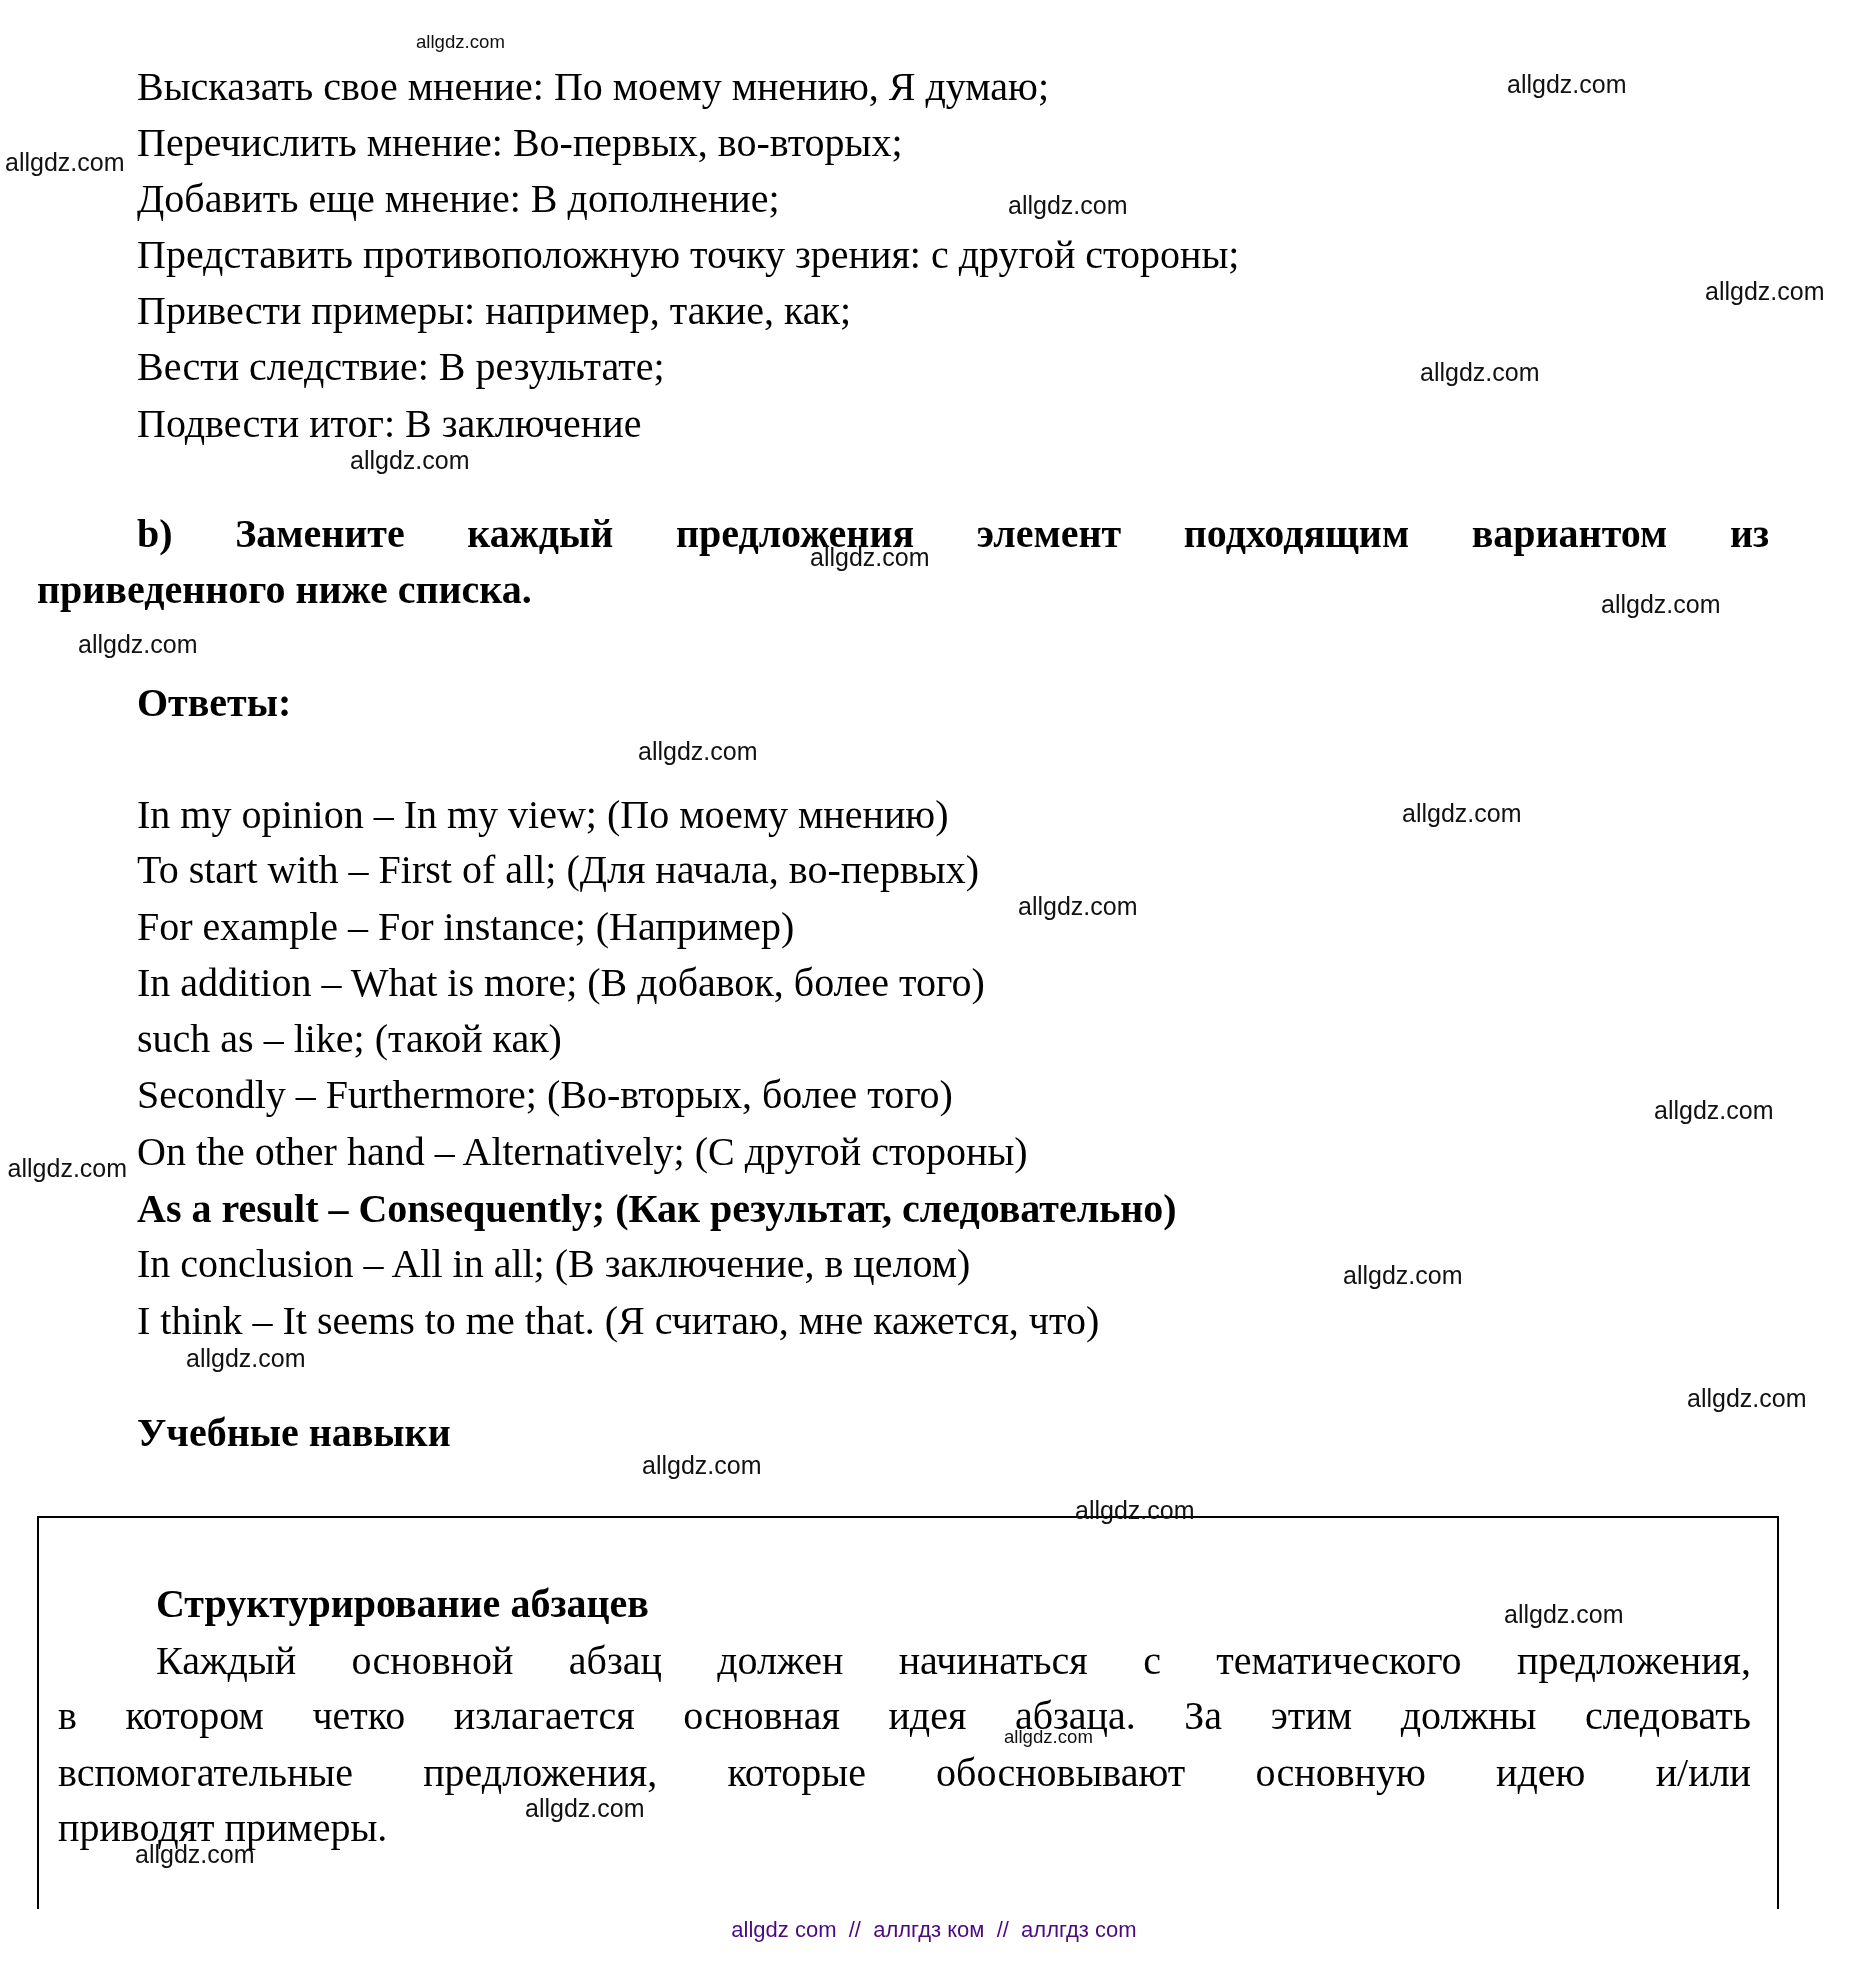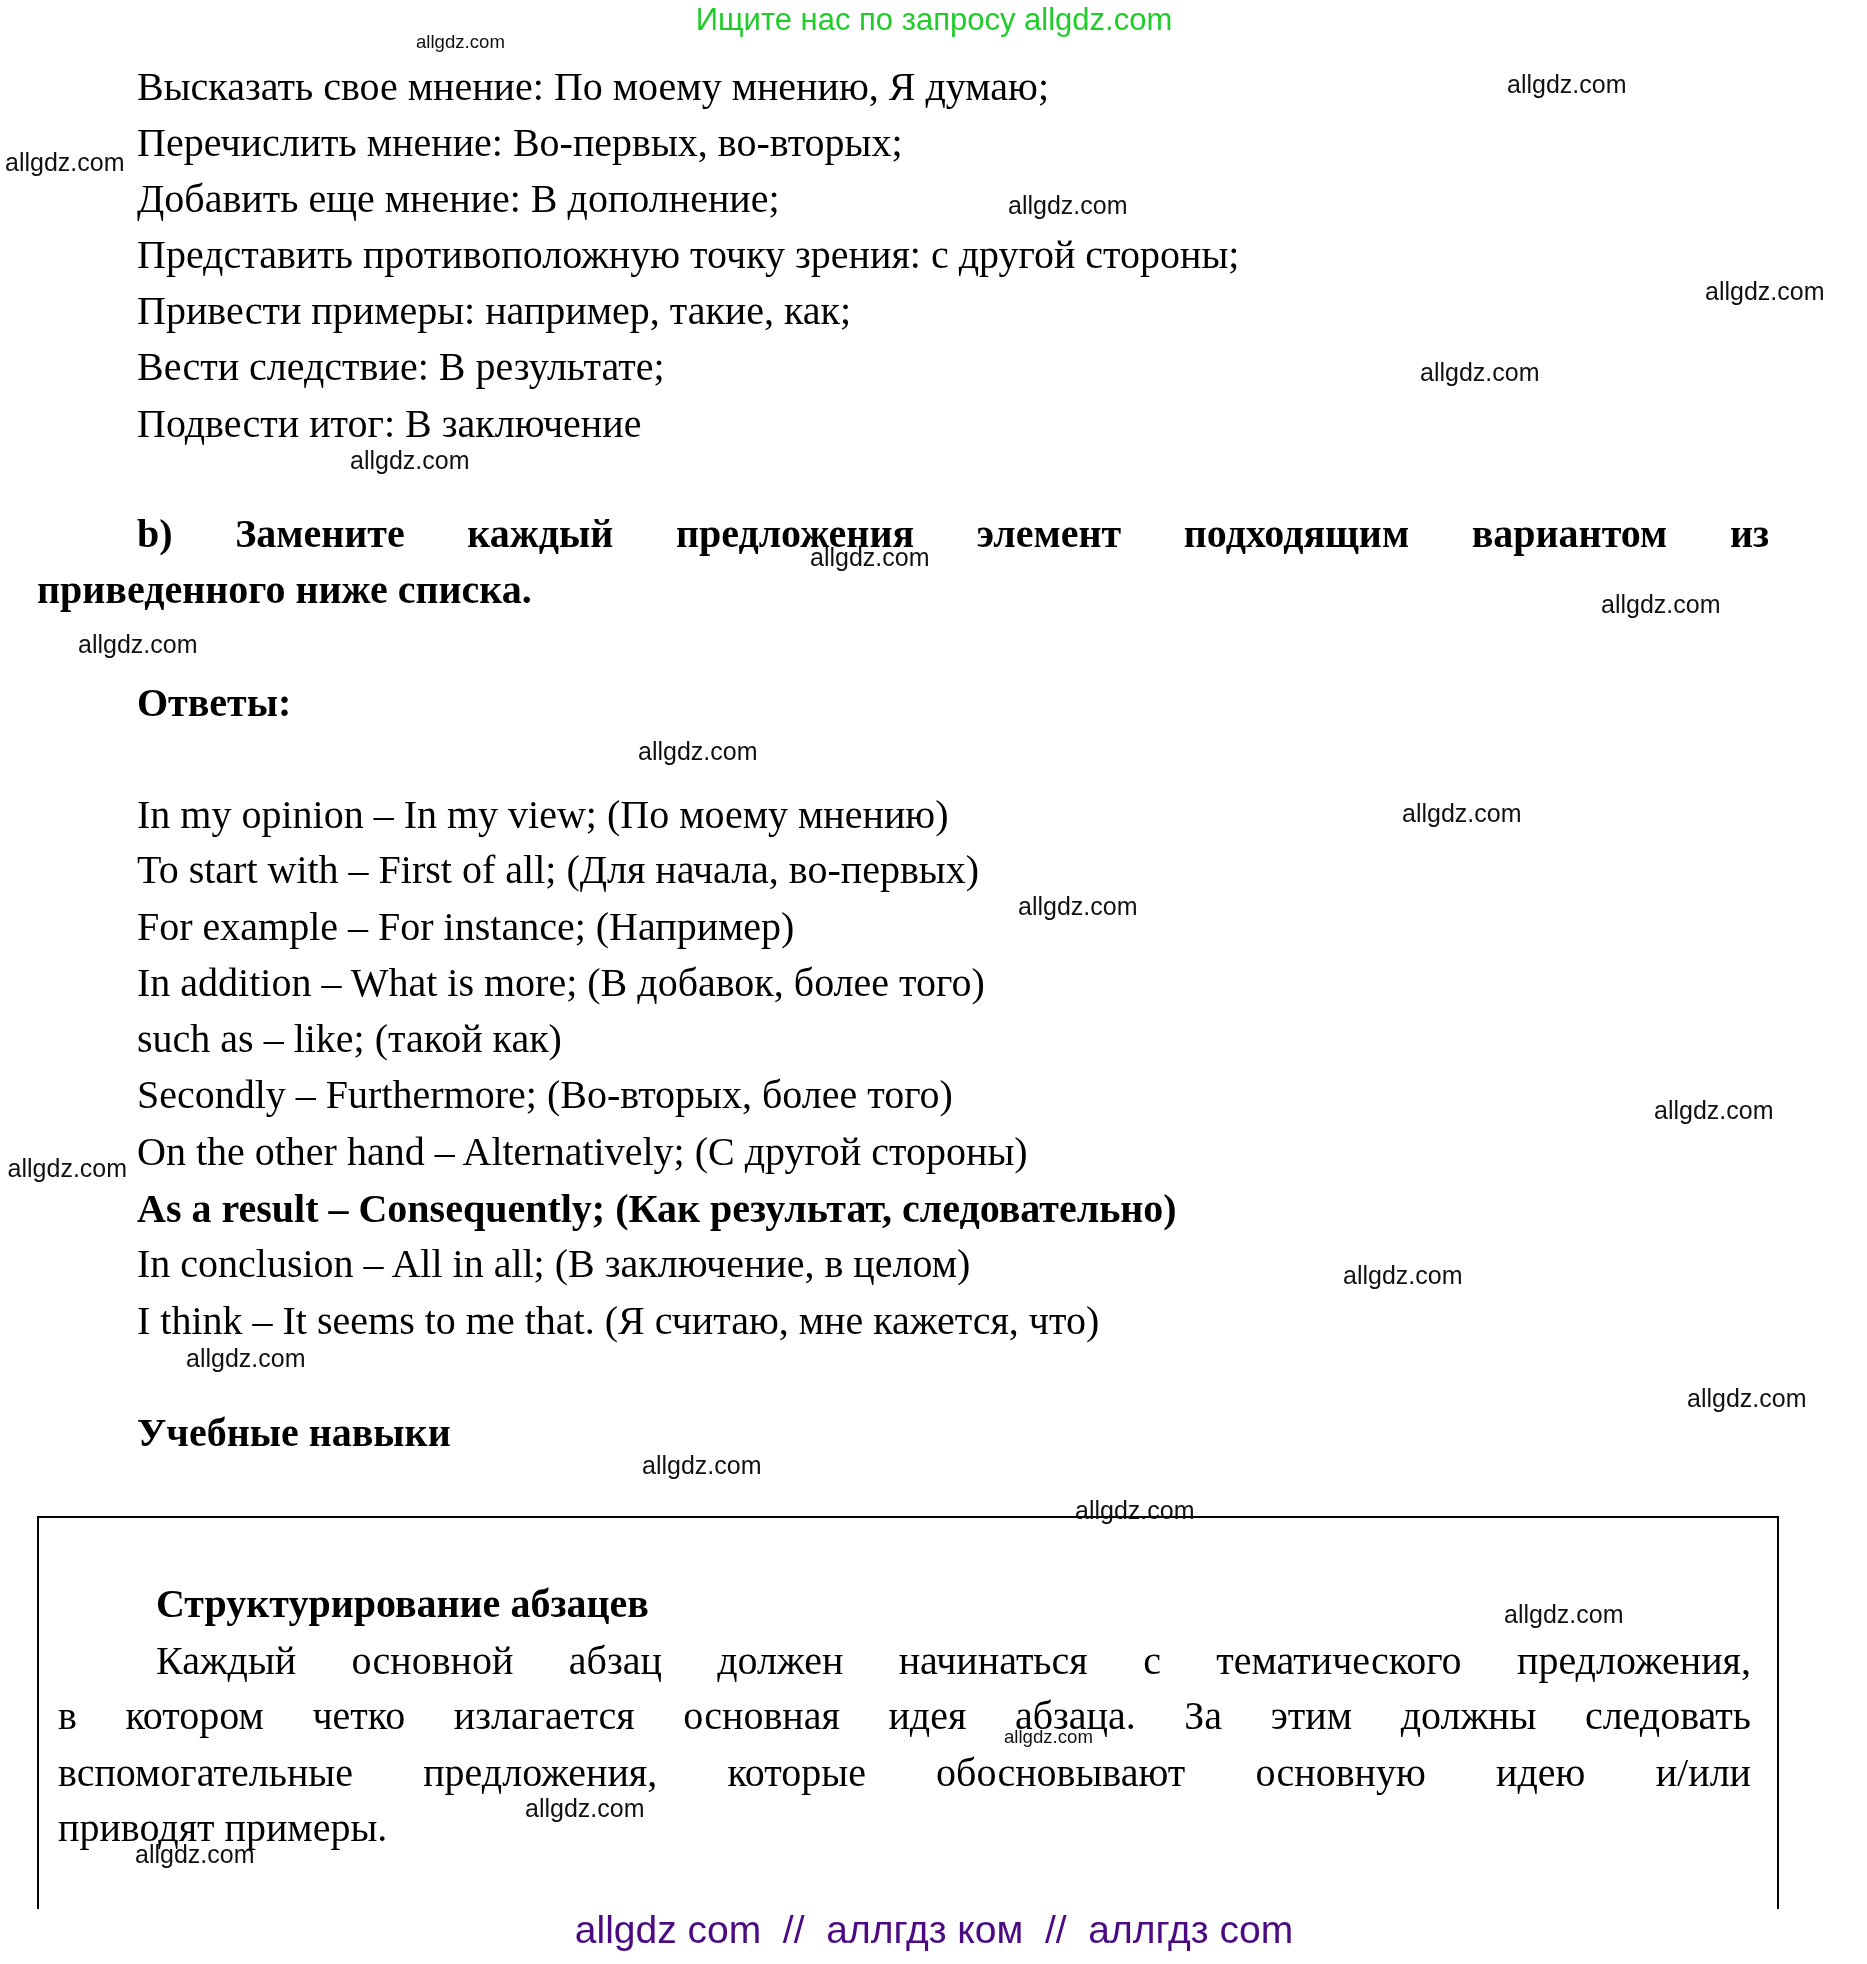--- a/index.html
+++ b/index.html
@@ -6,29 +6,28 @@
   body { width: 1868px; height: 1965px; position: relative; overflow: hidden; }
   .page { position: absolute; left: 0; top: 0; width: 1868px; height: 1965px; background: #fff; }
   .serif { font-family: "Liberation Serif", "DejaVu Serif", serif; color: #000; }
   .line { position: absolute; white-space: nowrap; font-size: 40px; line-height: 56px; }
   .bold { font-weight: bold; }
   .justify-line { position: absolute; white-space: nowrap; font-size: 40px; line-height: 56px; text-align: justify; text-align-last: justify; overflow: hidden; }
   .wm { position: absolute; white-space: nowrap; font-family: "Liberation Sans", "DejaVu Sans", sans-serif; color: #111; font-size: 25px; line-height: 29px; }
   .wm.small { font-size: 18.6px; line-height: 22px; }
   .banner { position: absolute; left: 0; width: 1868px; text-align: center; font-family: "Liberation Sans", "DejaVu Sans", sans-serif; white-space: pre; }
   .banner.top { top: 1.7px; font-size: 31px; line-height: 35px; }
-  .banner.bottom { top: 1911px; font-size: 39px; line-height: 37px; }
+  .banner.bottom { top: 1911px; font-size: 22px; line-height: 37px; }
   .box { position: absolute; left: 37px; top: 1516px; width: 1742px; height: 393px; border-top: 2.5px solid #000; border-left: 2.5px solid #000; border-right: 2.5px solid #000; box-sizing: border-box; }
 </style>
 </head>
 <body>
 
 <div class="page">
 
-  <div class="banner top" style="color:#1fcc2a;">Ищите нас по запросу allgdz.com</div>
 
   <div>
     <div class="line serif" style="left:137px; top:59px;">Высказать свое мнение: По моему мнению, Я думаю;</div>
     <div class="line serif" style="left:137px; top:115px;">Перечислить мнение: Во-первых, во-вторых;</div>
     <div class="line serif" style="left:137px; top:171px;">Добавить еще мнение: В дополнение;</div>
     <div class="line serif" style="left:137px; top:227px;">Представить противоположную точку зрения: с другой стороны;</div>
     <div class="line serif" style="left:137px; top:283px;">Привести примеры: например, такие, как;</div>
     <div class="line serif" style="left:137px; top:339px;">Вести следствие: В результате;</div>
     <div class="line serif" style="left:137px; top:396px;">Подвести итог: В заключение</div>
   </div>

